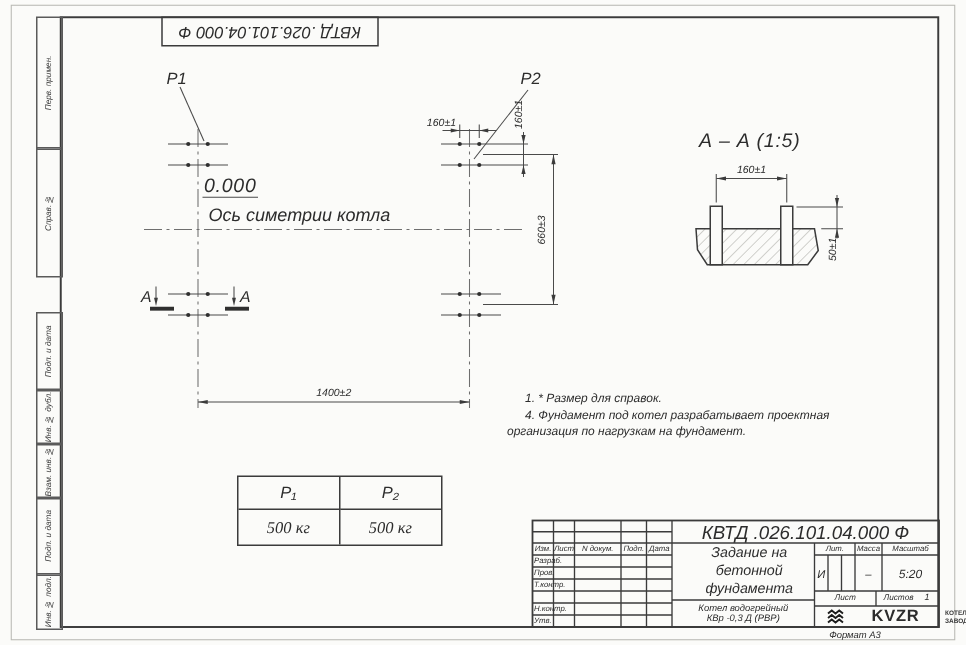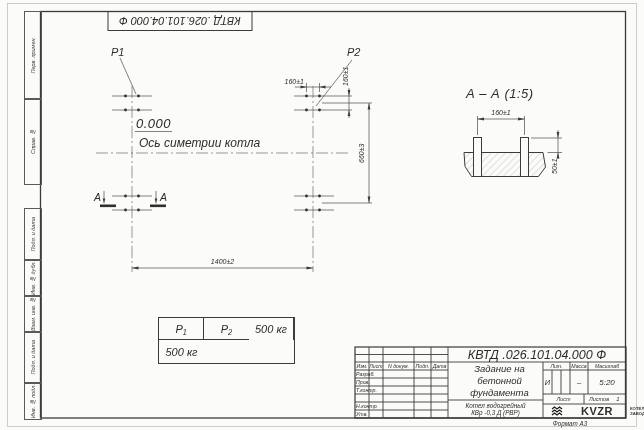--- a/index.html
+++ b/index.html
@@ -37,27 +37,27 @@
   .corner{position:absolute;left:108px;top:11px;width:144px;height:19px;
       display:flex;align-items:center;justify-content:center;}
   .corner .flip{display:inline-block;transform:rotate(180deg);
       font-size:11px;font-style:italic;white-space:nowrap;}
   
   .notes{position:absolute;left:338px;top:261px;width:252px;font-size:8px;
       font-style:italic;line-height:10.8px;}
   .notes p{margin:0;text-indent:12px;}
   
   .ptable{position:absolute;left:158px;top:317px;width:135px;height:45px;
-      border:1.2px solid #3b3b3b;display:grid;grid-template-columns:1fr 1fr 1fr;
+      border:1.2px solid #3b3b3b;display:grid;grid-template-columns:1fr 1fr;
       grid-template-rows:22px 1fr;}
   .ptable div{border-right:1px solid #3b3b3b;border-bottom:1px solid #3b3b3b;
       display:flex;align-items:center;justify-content:center;
       font-size:11px;font-style:italic;}
   .ptable div:nth-child(2n){border-right:none;}
-  .ptable div:nth-child(3),.ptable div:nth-child(4){border-bottom:none;}
+  .ptable div:nth-child(3),.ptable div:nth-child(4){border-bottom:none;font-family:Liberation Serif, serif;}
   
   .cell{position:absolute;display:flex;align-items:center;justify-content:center;
       font-style:italic;text-align:center;color:#2c2c2c;}
   .logo-wrap{display:flex;align-items:center;gap:17px;padding-left:40px;}
   .logo-kvzr{font-weight:bold;font-size:11px;font-style:normal;letter-spacing:0.5px;}
   .logo-sub{font-size:4.3px;font-style:normal;text-align:left;line-height:5px;font-weight:bold;color:#3a3a3a;}
 </style>
 </head>
 <body>
 
@@ -202,20 +202,22 @@
       <span>Взам. инв. №</span>
     </div>
   <div class="sf" style="top:331px;height:51px;">
       <span>Подп. и дата</span>
     </div>
   <div class="sf" style="top:382px;height:36px;">
       <span>Инв. № подл.</span>
     </div>
 
   <div class="notes">
+    <p>1. * Размер для справок.</p>
+    <p>4. Фундамент под котел разрабатывает проектная организация по нагрузкам на фундамент.</p>
   </div>
 
   <div class="ptable">
     <div>P₁</div>
     <div>P₂</div>
     <div>500 кг</div>
     <div>500 кг</div>
   </div>
 
   <div class="cell" style="left:448px;top:347px;width:178px;height:15px;font-size:12.5px;">КВТД .026.101.04.000 Ф</div>

